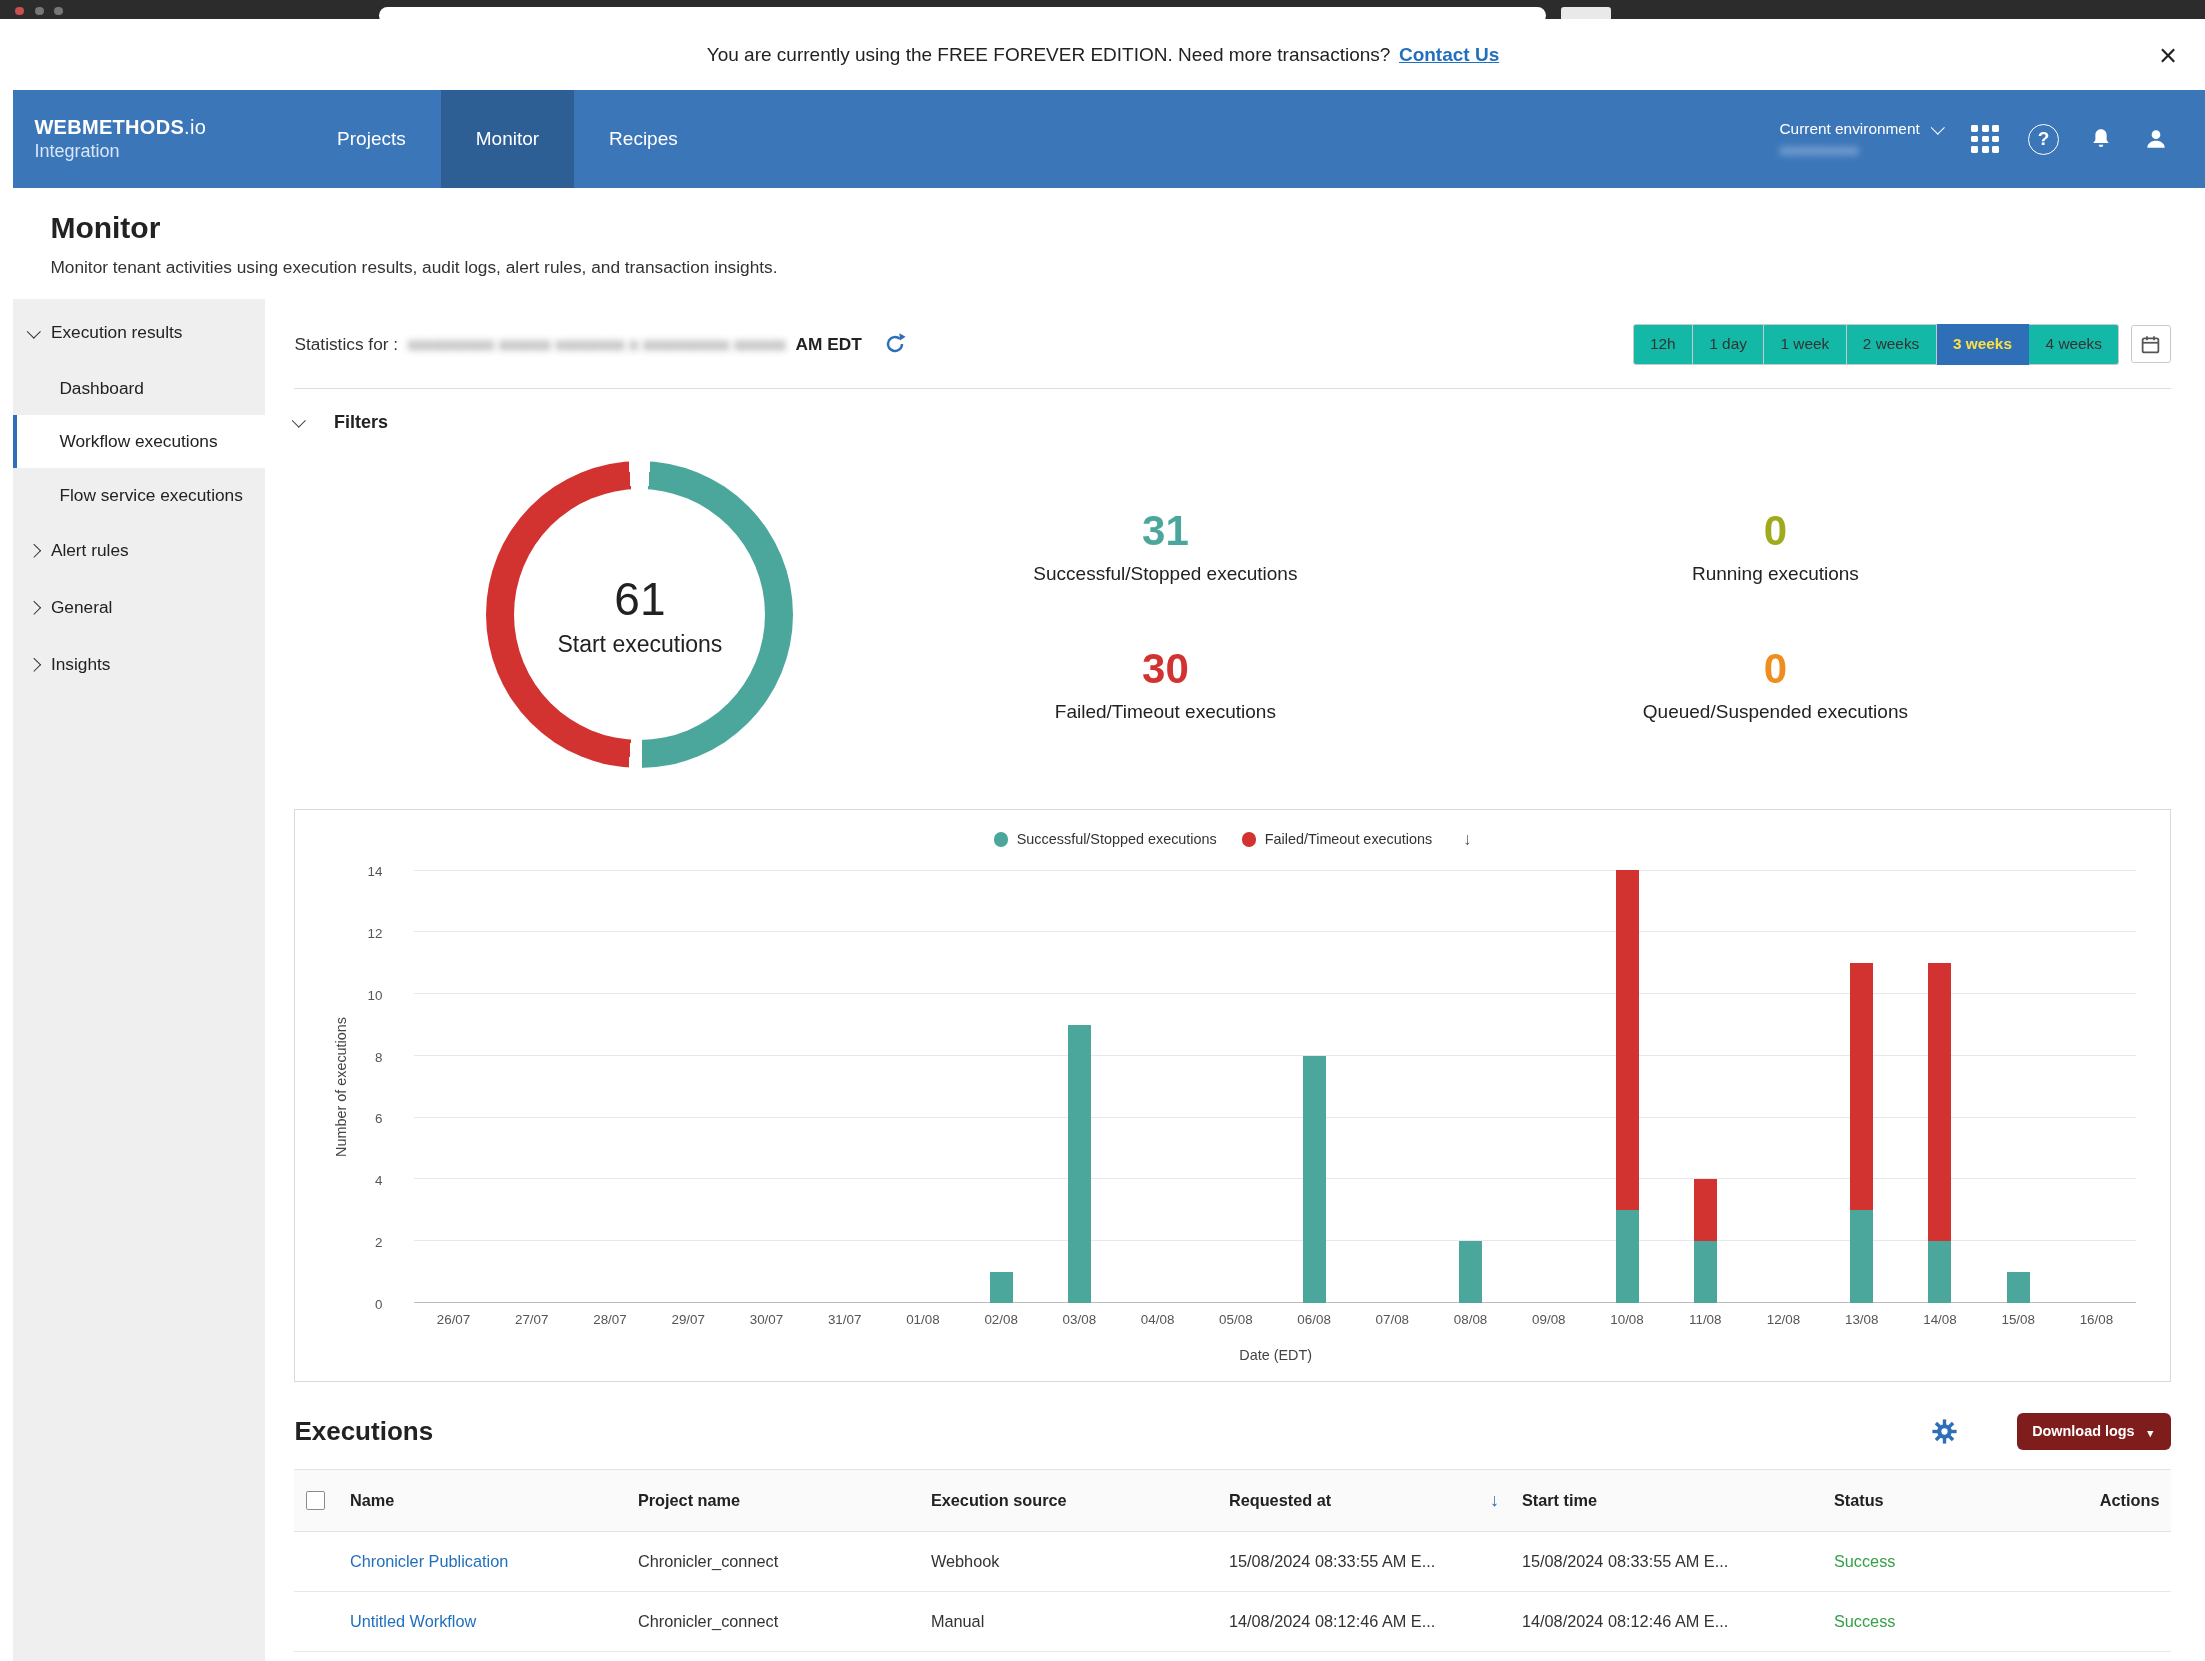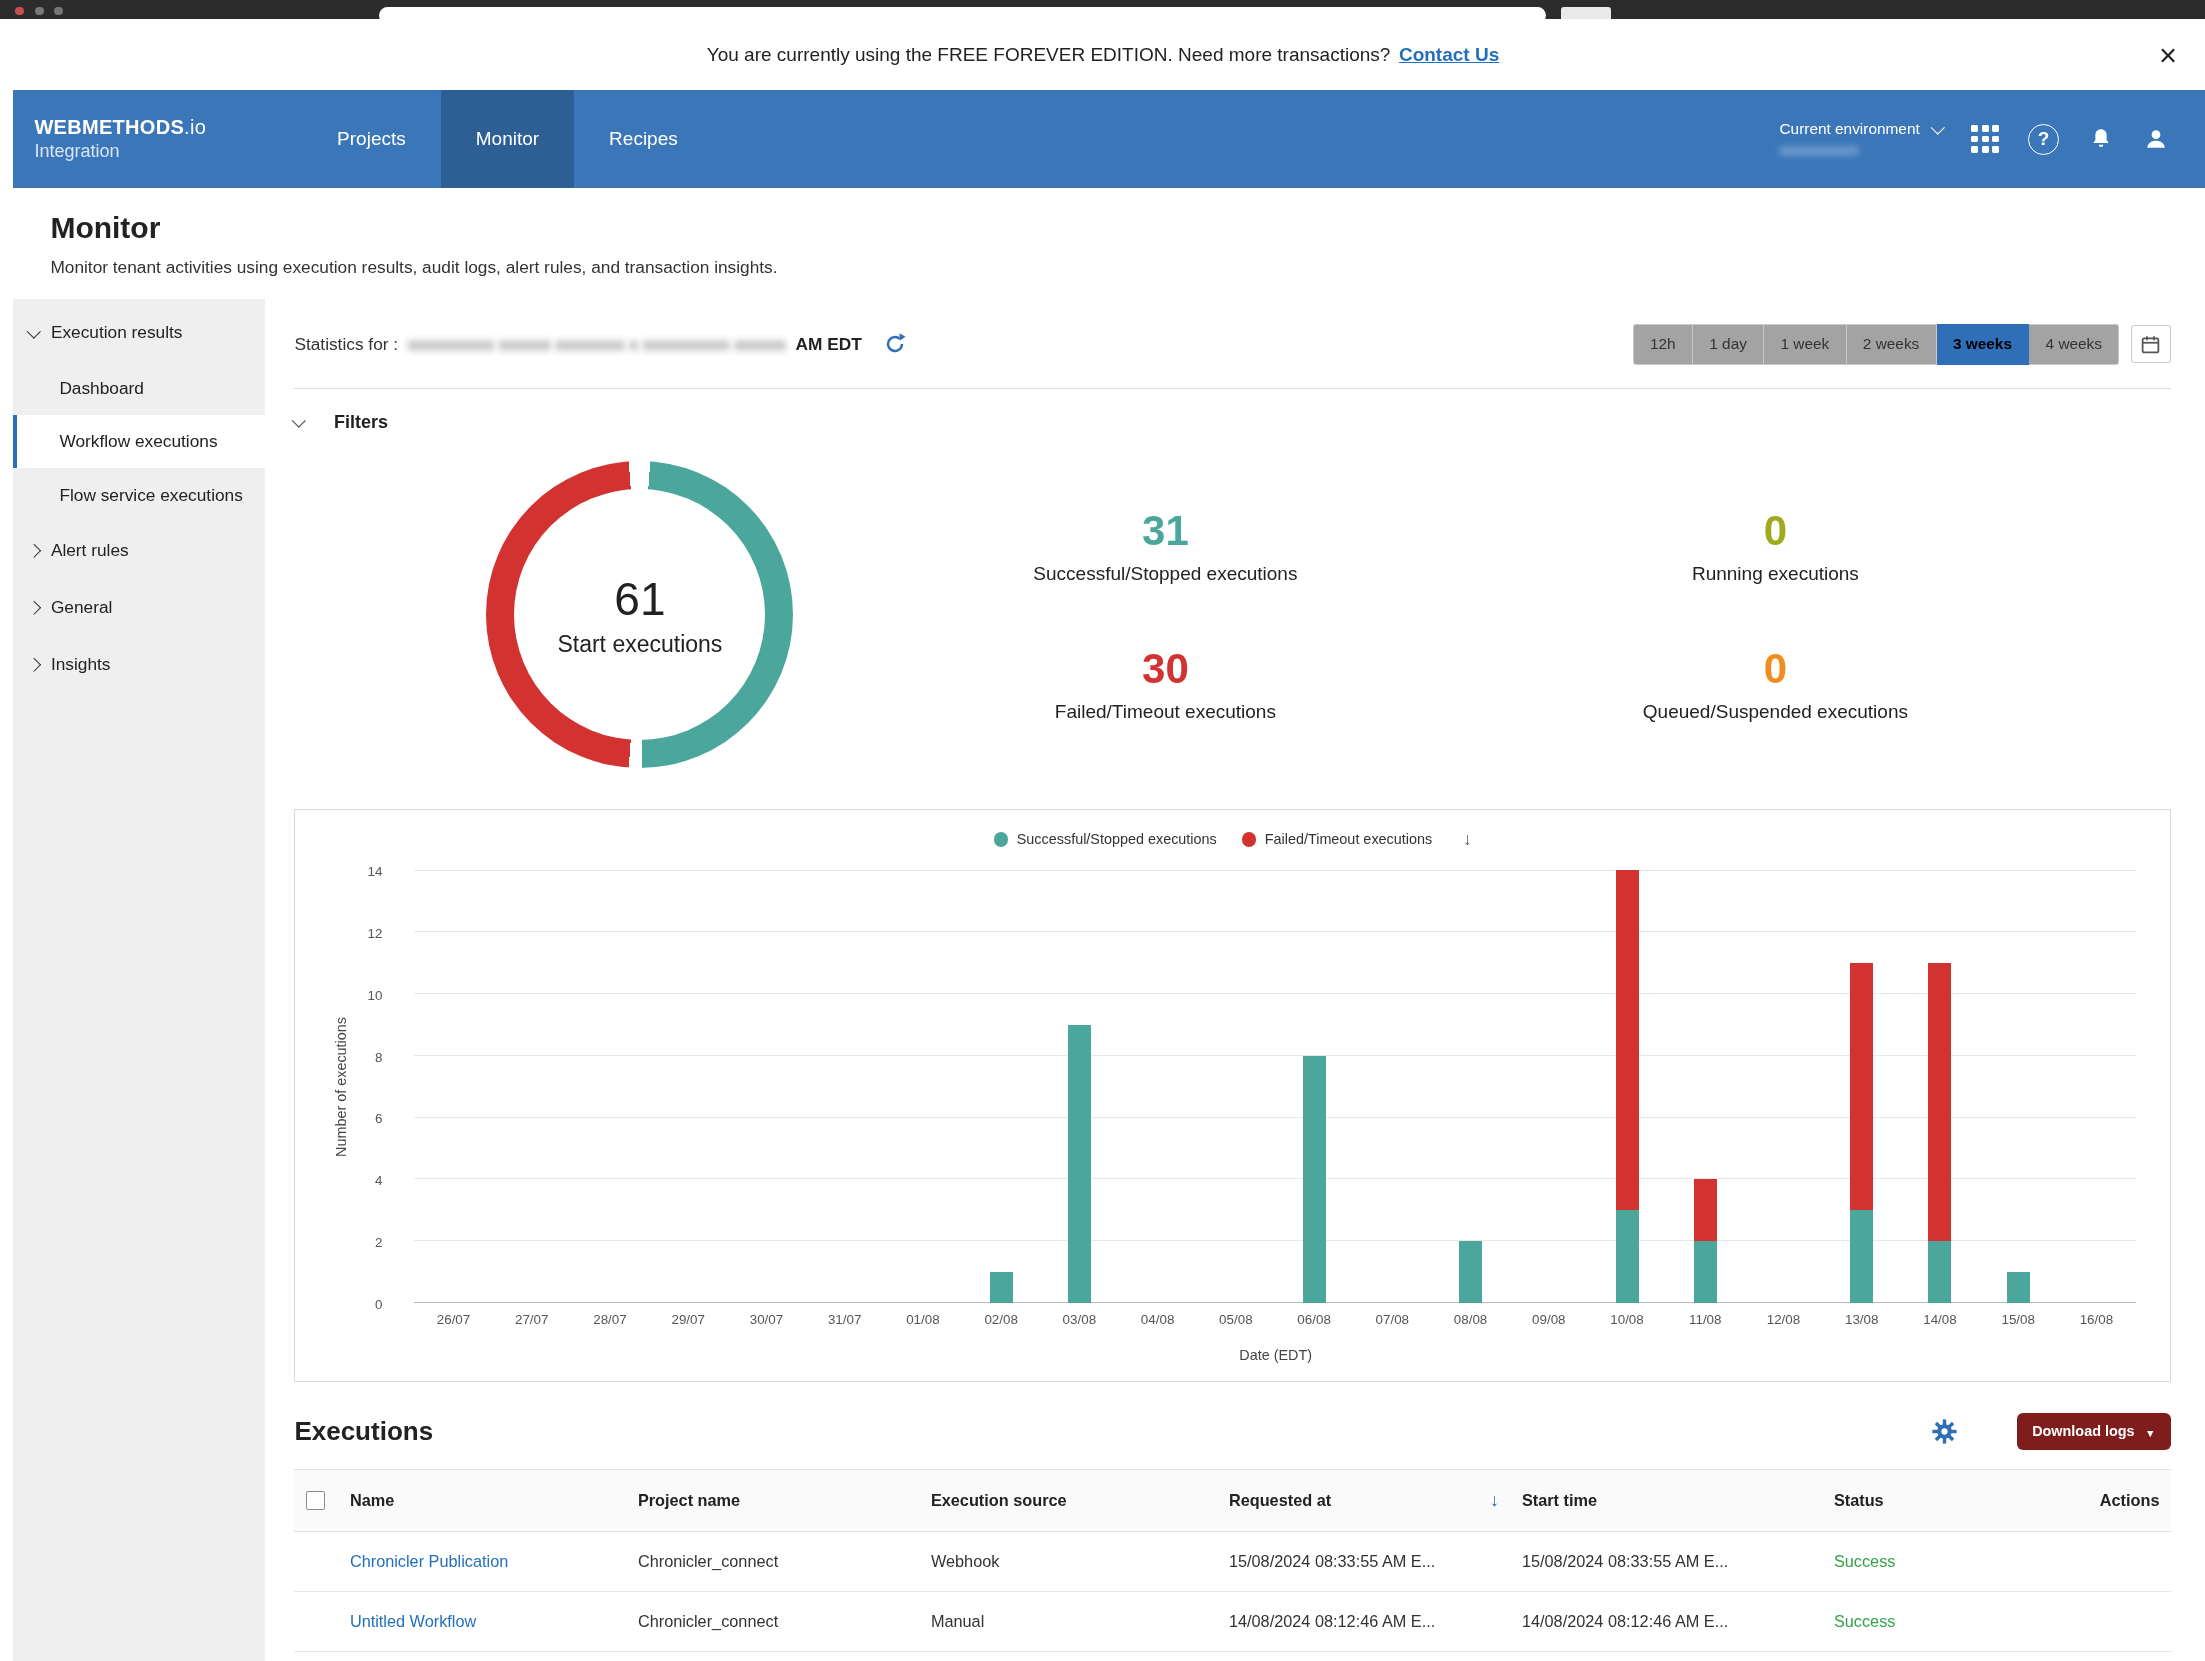--- a/index.html
+++ b/index.html
@@ -58,25 +58,25 @@
 
   .main { flex:1; min-width:0; padding:0 35px 0 29px; }
 
   
   .stats-row { display:flex; align-items:center; justify-content:space-between; padding:25px 0 23px; }
   .stats-label { display:flex; align-items:center; gap:9.6px; font-size:17.3px; }
   .stats-label .suffix { font-weight:bold; color:#222; }
   .redacted { filter:blur(3.8px); opacity:.85; user-select:none; }
   .refresh { margin-left:11.5px; cursor:pointer; }
   .range-group { display:flex; align-items:center; }
-  .range-btn { border:1px solid #c9c9c9; background:#a3a3a3; font-size:15.4px; padding:10.6px 16.3px; cursor:pointer; white-space:nowrap; font-family:inherit; color:#333; }
+  .range-btn { border:1px solid #c9c9c9; background:#14b8a6; font-size:15.4px; padding:10.6px 16.3px; cursor:pointer; white-space:nowrap; font-family:inherit; color:#333; }
   .range-btn + .range-btn { border-left:none; }
   .range-btn:first-child { border-radius:2.9px 0 0 2.9px; }
   .range-btn.last { border-radius:0 2.9px 2.9px 0; }
-  .range-btn.active { background:#2e6fb7; border-color:#2e6fb7; color:#000000; font-weight:bold; }
+  .range-btn.active { background:#2e6fb7; border-color:#2e6fb7; color:#fde047; font-weight:bold; }
   .cal-btn { margin-left:11.5px; border:1px solid #c9c9c9; border-radius:2.9px; background:#fff; padding:7.7px 8.6px 4.8px; cursor:pointer; }
 
   .divider { border-bottom:1px solid #ddd; }
 
   
   .filters-row { display:flex; align-items:center; gap:30px; padding:23px 0 3.8px; font-size:18px; font-weight:bold; color:#222; cursor:pointer; }
   .filters-row .chev { color:#444; }
 
   
   .summary { display:flex; align-items:center; padding:25px 0 11.5px; }

